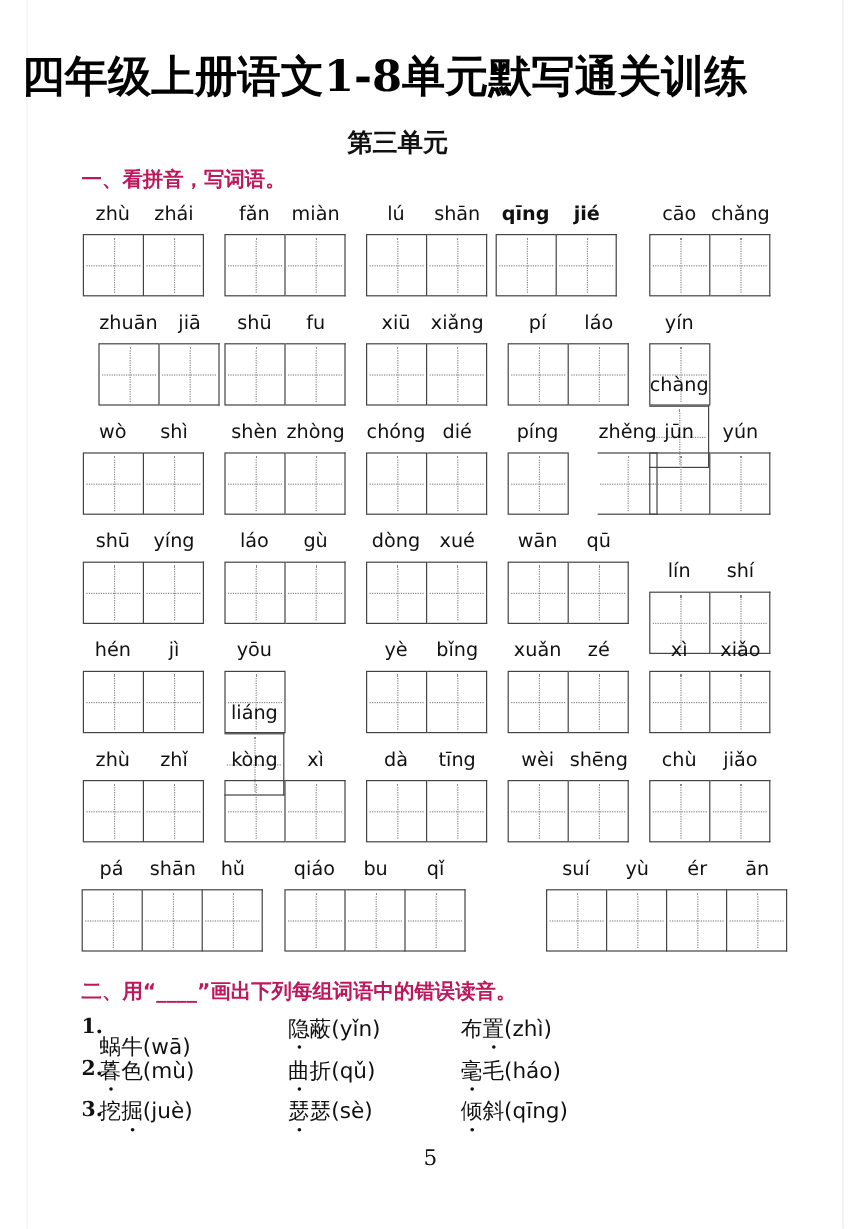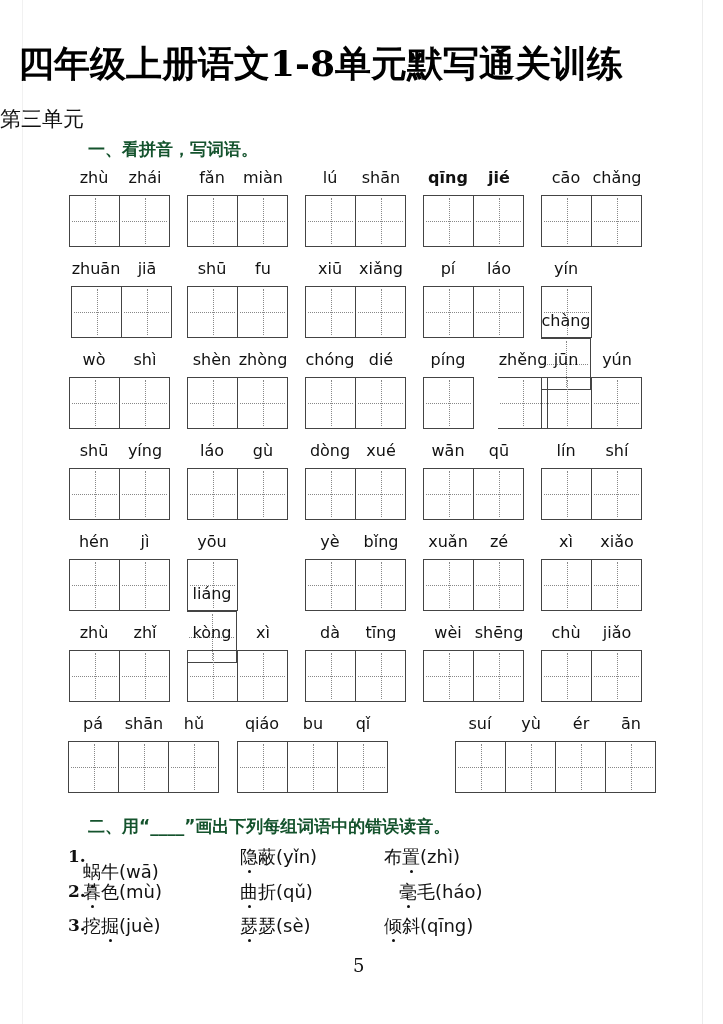--- a/index.html
+++ b/index.html
@@ -8,25 +8,25 @@
     font-family: "DejaVu Sans", "Liberation Sans", sans-serif; color: #111;
   }
   .page-edge-left { position: absolute; left: 22px; top: 0; width: 1px; height: 1024px; background: #f1f1f1; }
   .page-edge-right { position: absolute; left: 702px; top: 0; width: 1px; height: 1024px; background: #ececec; }
   .title {
     position: absolute; left: 0; width: 641px; top: 40px; text-align: center;
     font-size: 36px; font-weight: bold; letter-spacing: 0px; color: #000;
     font-family: "DejaVu Serif", "Liberation Serif", serif;
   }
   .subtitle {
-    position: absolute; left: 0; width: 663px; top: 105px; 
-    font-size: 21px; font-weight: normal; color: #111;
+    position: absolute; left: 0; width: 663px; top: 105px; text-align: center;
+    font-size: 21px; font-weight: bold; color: #111;
   }
   .section-head {
-    position: absolute; left: 68px; font-size: 17px; font-weight: bold; color: #14532d; margin-left: 20px;
+    position: absolute; left: 68px; font-size: 17px; font-weight: bold; color: #be185d;
   }
   .block { position: absolute; display: flex; }
   .cell-wrap { position: relative; }
   .pinyin {
     position: absolute; top: -27px; left: 0; width: 50px; text-align: center;
     font-size: 16px; color: #111; white-space: nowrap;
     font-family: "DejaVu Sans", sans-serif;
   }
   .cell {
     width: 49px; height: 50px; border: 1.5px solid #444; border-left-width: 0; position: relative; box-sizing: content-box;
@@ -79,41 +79,41 @@
     <div class="block" style="left: 305px; top: 195px;">
       <div class="cell-wrap">
         <div class="pinyin">lú</div>
         <div class="cell first"></div>
       </div>
       <div class="cell-wrap">
         <div class="pinyin">shān</div>
         <div class="cell"></div>
       </div>
     </div>
-    <div class="block" style="left: 423px; top: 195px; font-weight: bold;">
+    <div class="block" style="left: 413px; top: 195px; font-weight: bold;">
       <div class="cell-wrap">
         <div class="pinyin">qīng</div>
         <div class="cell first"></div>
       </div>
       <div class="cell-wrap">
         <div class="pinyin">jié</div>
         <div class="cell"></div>
       </div>
     </div>
     <div class="block" style="left: 541px; top: 195px;">
       <div class="cell-wrap">
         <div class="pinyin">cāo</div>
         <div class="cell first"></div>
       </div>
       <div class="cell-wrap">
         <div class="pinyin">chǎng</div>
         <div class="cell"></div>
       </div>
     </div>
-    <div class="block" style="left: 71px; top: 286px;">
+    <div class="block" style="left: 82px; top: 286px;">
       <div class="cell-wrap">
         <div class="pinyin">zhuān</div>
         <div class="cell first"></div>
       </div>
       <div class="cell-wrap">
         <div class="pinyin">jiā</div>
         <div class="cell"></div>
       </div>
     </div>
     <div class="block" style="left: 187px; top: 286px;">
@@ -239,21 +239,21 @@
     <div class="block" style="left: 423px; top: 468px;">
       <div class="cell-wrap">
         <div class="pinyin">wān</div>
         <div class="cell first"></div>
       </div>
       <div class="cell-wrap">
         <div class="pinyin">qū</div>
         <div class="cell"></div>
       </div>
     </div>
-    <div class="block" style="left: 541px; top: 468px; justify-content: center;">
+    <div class="block" style="left: 541px; top: 493px; justify-content: center;">
       <div class="cell-wrap">
         <div class="pinyin">lín</div>
         <div class="cell first"></div>
       </div>
       <div class="cell-wrap">
         <div class="pinyin">shí</div>
         <div class="cell"></div>
       </div>
     </div>
     <div class="block" style="left: 69px; top: 559px;">
@@ -410,21 +410,21 @@
     <div class="q-row" style="top: 845px;">
       <span class="q-num" style="left: 0px; top: 1px;">1.</span>
       <span class="q-item" style="left: 15px; margin-top: 15px;"><span class="q-word">蜗牛<span class="dot" style="left: 8px;"></span></span><span>(wā)</span></span>
       <span class="q-item" style="left: 172px;"><span class="q-word">隐蔽<span class="dot" style="left: 8px;"></span></span><span>(yǐn)</span></span>
       <span class="q-item" style="left: 316px;"><span class="q-word">布置<span class="dot" style="left: 26px;"></span></span><span>(zhì)</span></span>
     </div>
     <div class="q-row" style="top: 880px;">
       <span class="q-num" style="left: 0px; top: 1px;">2.</span>
       <span class="q-item" style="left: 15px;"><span class="q-word">暮色<span class="dot" style="left: 8px;"></span></span><span>(mù)</span></span>
       <span class="q-item" style="left: 172px;"><span class="q-word">曲折<span class="dot" style="left: 8px;"></span></span><span>(qǔ)</span></span>
-      <span class="q-item" style="left: 331px;"><span class="q-word">毫毛<span class="dot" style="left: 8px;"></span></span><span>(háo)</span></span>
+      <span class="q-item" style="left: 316px;"><span class="q-word">毫毛<span class="dot" style="left: 8px;"></span></span><span>(háo)</span></span>
     </div>
     <div class="q-row" style="top: 914px;">
       <span class="q-num" style="left: 0px; top: 1px;">3.</span>
       <span class="q-item" style="left: 15px;"><span class="q-word">挖掘<span class="dot" style="left: 26px;"></span></span><span>(juè)</span></span>
       <span class="q-item" style="left: 172px;"><span class="q-word">瑟瑟<span class="dot" style="left: 8px;"></span></span><span>(sè)</span></span>
       <span class="q-item" style="left: 316px;"><span class="q-word">倾斜<span class="dot" style="left: 8px;"></span></span><span>(qīng)</span></span>
     </div>
   </div>
 
 <div class="page-num">5</div>

